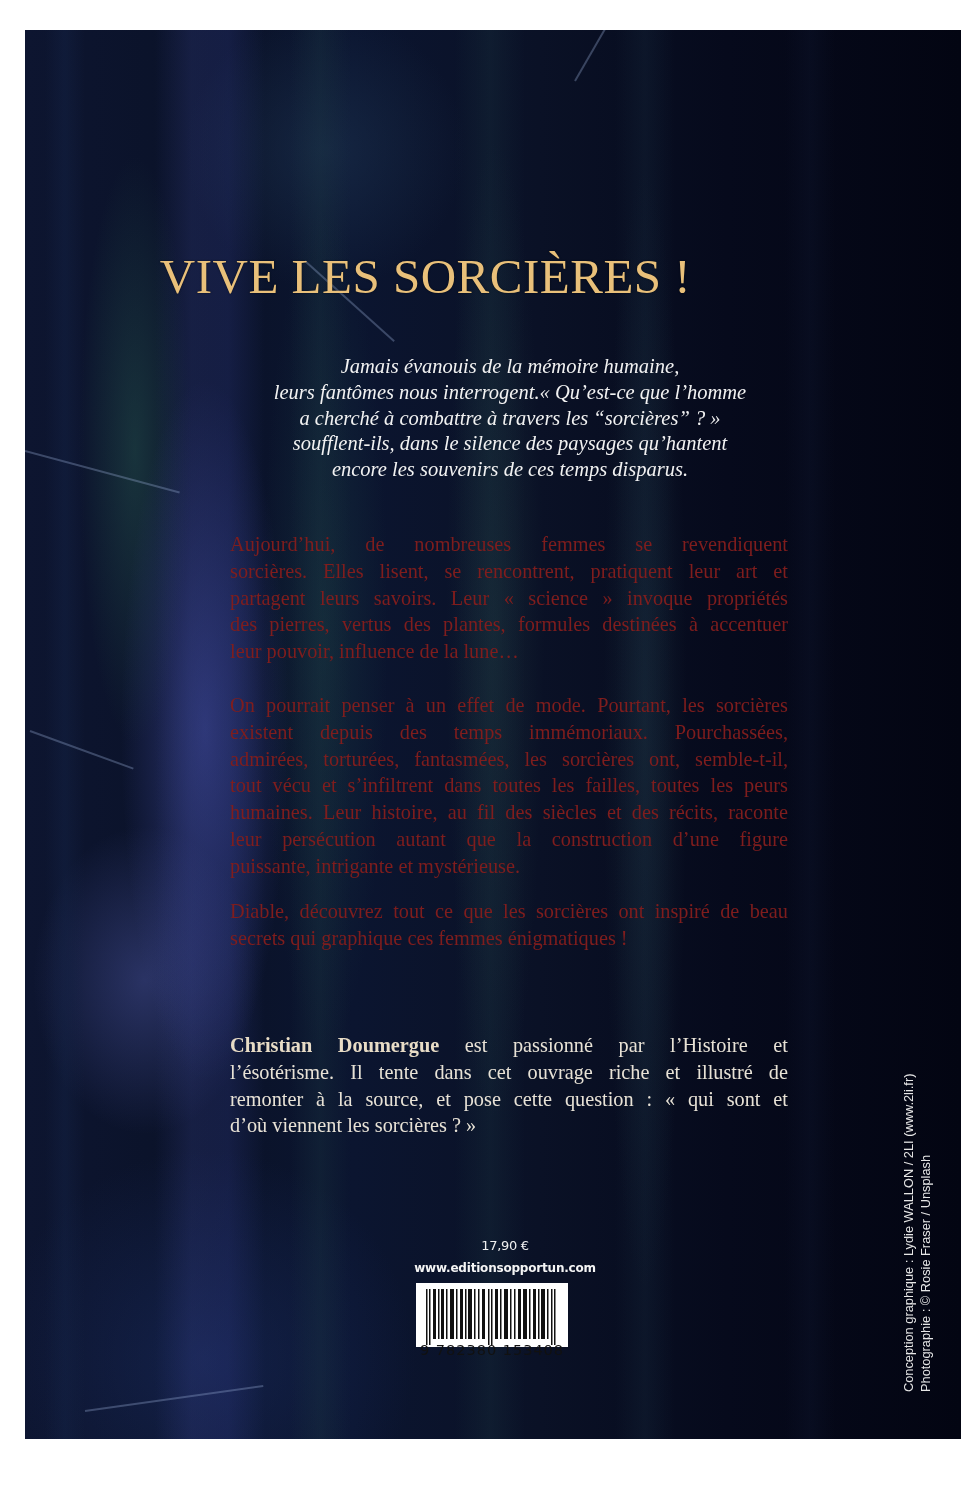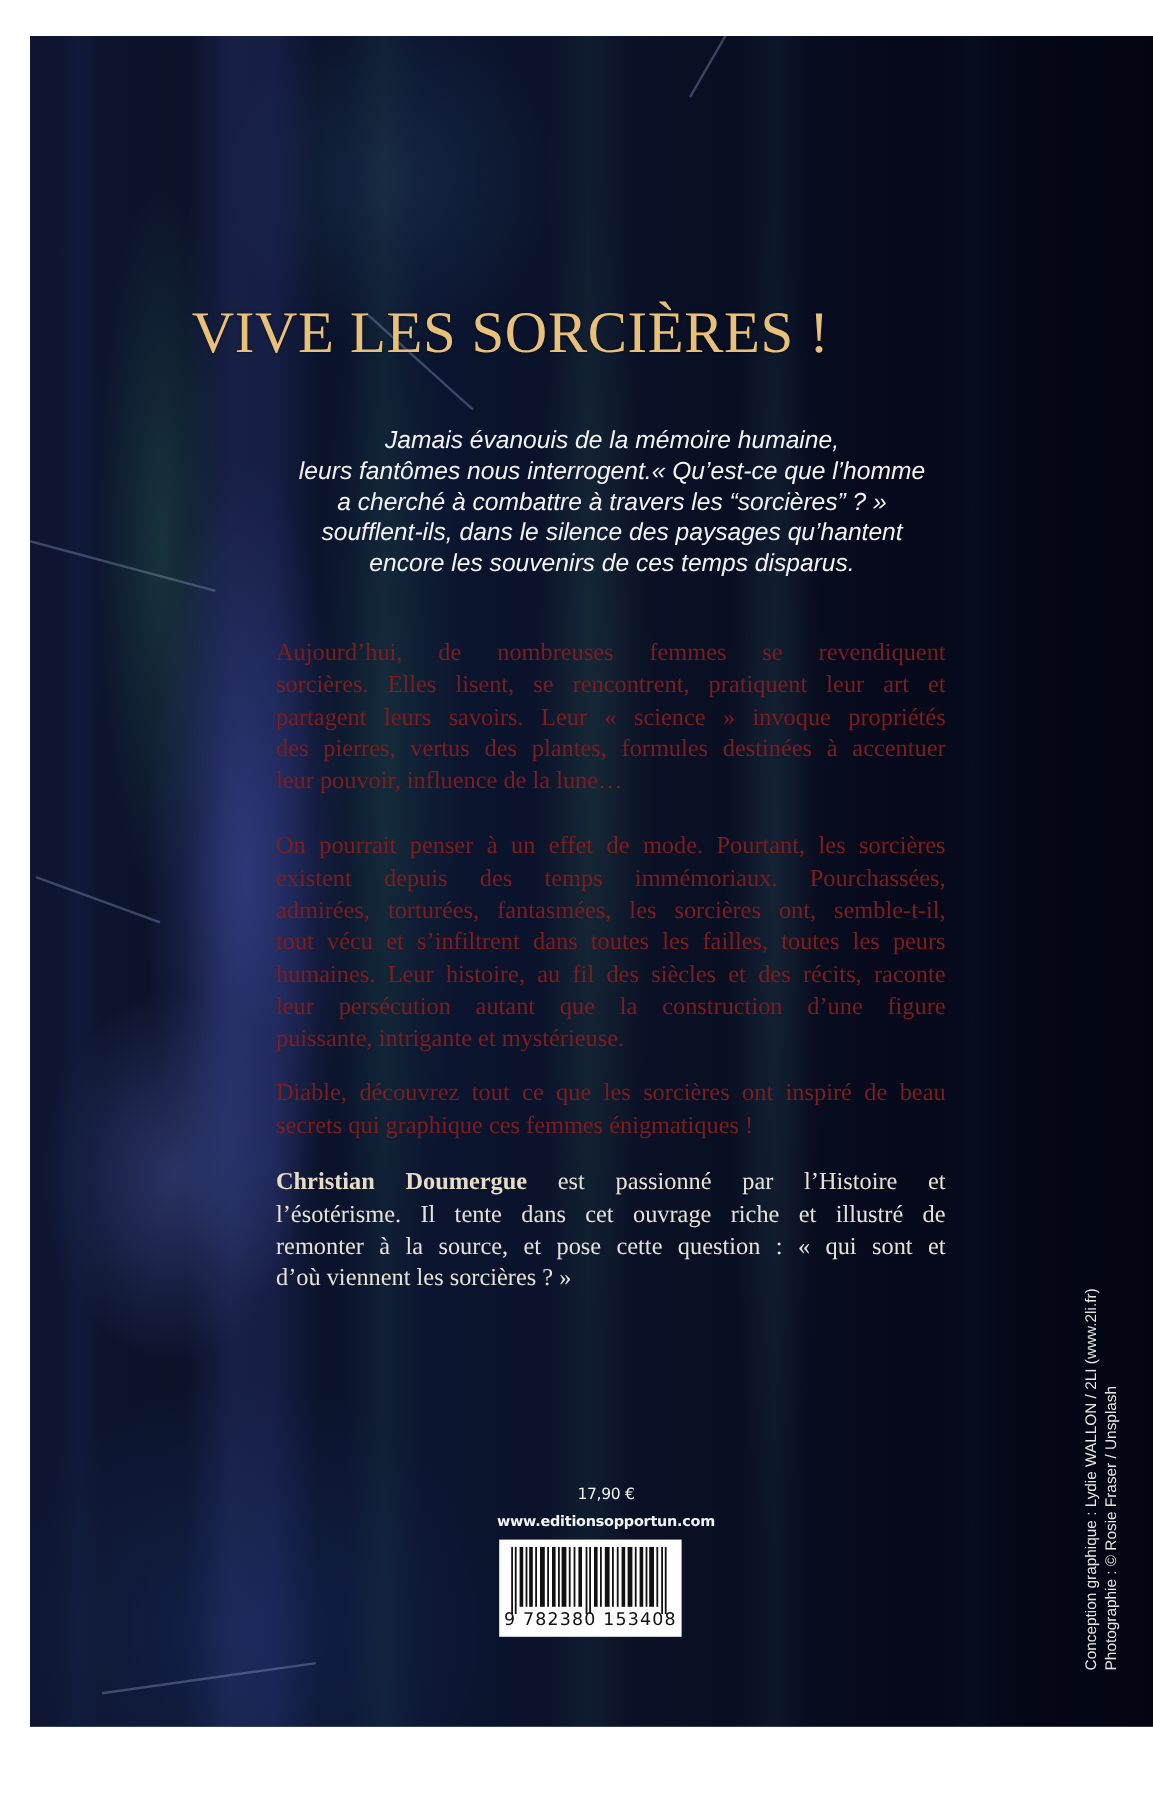--- a/index.html
+++ b/index.html
@@ -33,21 +33,21 @@
     position: absolute; left: 0; width: 851px; top: 248px;
     text-align: center; margin: 0;
     font-family: "Liberation Serif", "DejaVu Serif", serif;
     font-size: 49px; font-weight: normal; letter-spacing: 0.5px;
     color: #e9c07a;
     text-shadow: 0 0 2px rgba(0,0,0,0.6);
   }
   .intro {
     position: absolute; left: 225px; width: 570px; top: 354px;
     text-align: center;
-    font-family: Liberation Sans, sans-serif;
+    font-family: Liberation Serif, serif;
     font-style: italic; font-size: 20.5px; line-height: 25.8px;
     color: #f2f2f2;
   }
   .intro div { white-space: nowrap; }
   .para {
     position: absolute; left: 230px; width: 558px;
     font-family: "Liberation Serif", "DejaVu Serif", serif;
     font-size: 20.3px; line-height: 26.8px; color: #7f1d1d;
     text-align: justify; text-align-last: left;
   }
@@ -60,21 +60,21 @@
     position: absolute; left: 410px; width: 190px; top: 1238px; text-align: center;
     font-family: "DejaVu Sans", "Liberation Sans", sans-serif;
     font-size: 13px; color: #f0f0f0; letter-spacing: -0.3px;
   }
   .url {
     position: absolute; left: 410px; width: 190px; top: 1261px; text-align: center;
     font-family: "DejaVu Sans", "Liberation Sans", sans-serif;
     font-size: 12px; font-weight: bold; color: #f4f4f4; letter-spacing: -0.2px;
   }
   .barcode-box {
-    position: absolute; left: 416px; top: 1283px; width: 152px; height: 81px;
+    position: absolute; left: 416px; top: 1283px; width: 152px; height: 64px;
     background: #ffffff;
   }
   .bars { position: absolute; left: 6px; top: 6px; width: 140px; height: 56px; }
   .barcode-num {
     position: absolute; left: 0; width: 152px; top: 59px; text-align: center;
     font-family: "DejaVu Sans", "Liberation Sans", sans-serif;
     font-size: 14.5px; color: #111; letter-spacing: 1px;
   }
   .credits {
     position: absolute; left: 900px; top: 1392px;
@@ -126,21 +126,21 @@
   <span class="line">humaines. Leur histoire, au fil des siècles et des récits, raconte</span>
   <span class="line">leur persécution autant que la construction d’une figure</span>
   <span class="line last">puissante, intrigante et mystérieuse.</span>
 </div>
 
 <div class="para" style="top:898px;">
   <span class="line">Diable, découvrez tout ce que les sorcières ont inspiré de beau</span>
   <span class="line last">secrets qui graphique ces femmes énigmatiques !</span>
 </div>
 
-<div class="para p4" style="top:972px;">
+<div class="para p4" style="top:1032px;">
   <span class="line"><span class="author-name">Christian Doumergue</span><span> est passionné par l’Histoire et</span></span>
   <span class="line">l’ésotérisme. Il tente dans cet ouvrage riche et illustré de</span>
   <span class="line">remonter à la source, et pose cette question : « qui sont et</span>
   <span class="line last">d’où viennent les sorcières ? »</span>
 </div>
 
 <div class="price">17,90 €</div>
 <div class="url">www.editionsopportun.com</div>
 
 <div class="barcode-box">

